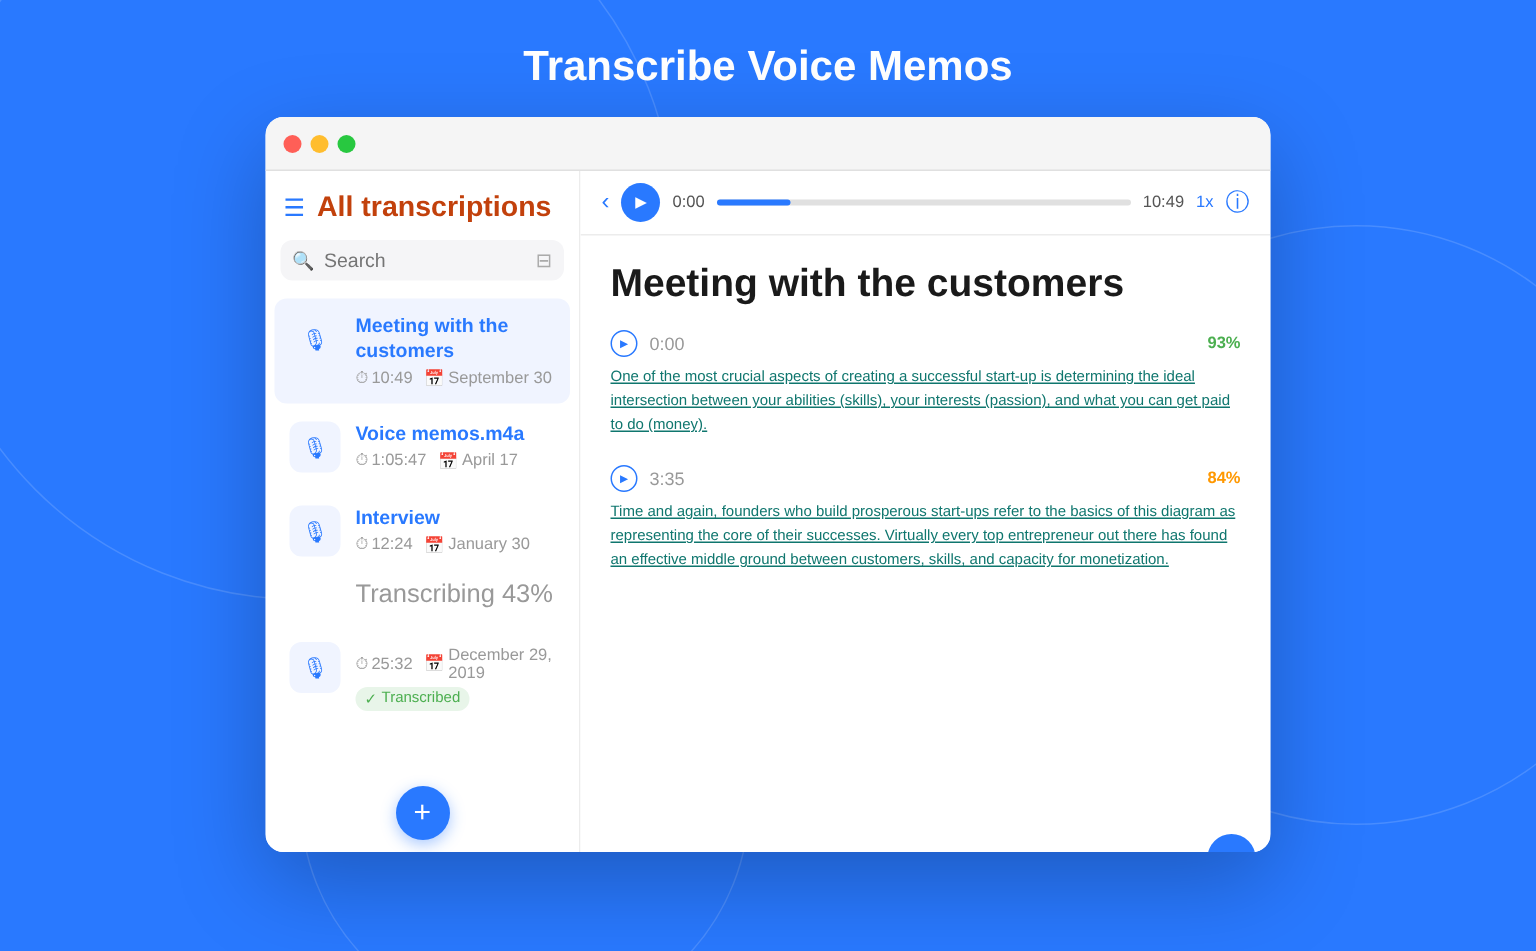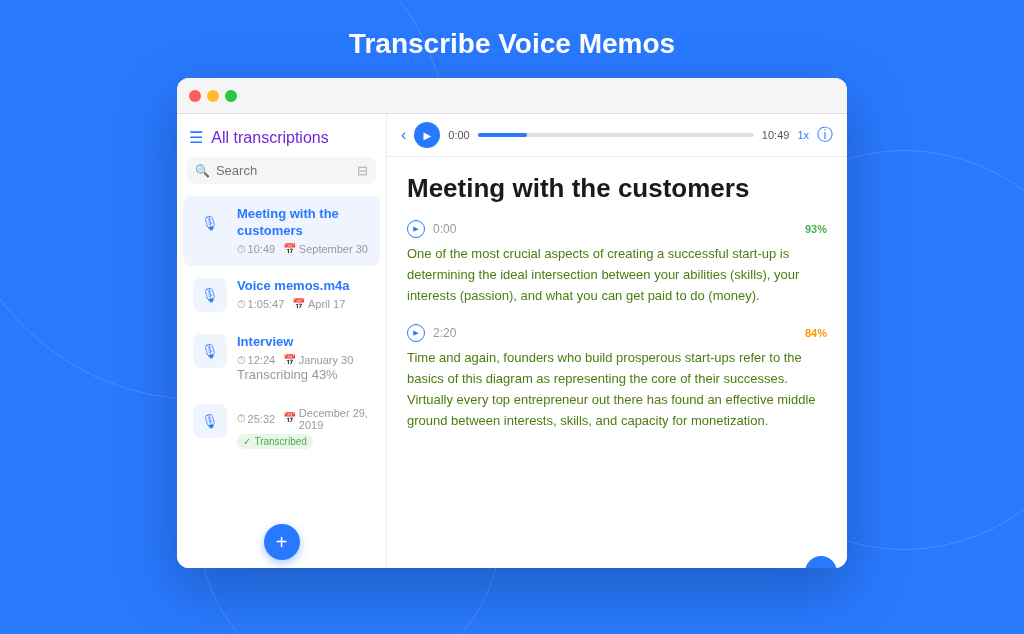--- a/index.html
+++ b/index.html
@@ -91,23 +91,23 @@
       display: flex;
       align-items: center;
       padding: 14px 12px 10px 12px;
       gap: 8px;
     }
     .sidebar-menu-icon {
       color: #2979FF;
       font-size: 16px;
     }
     .sidebar-title {
-      font-size: 16px;
-      font-weight: 400;
-      color: #6d28d9;
+      font-size: 19px;
+      font-weight: 700;
+      color: #c2410c;
     }
 
     .search-bar {
       margin: 0 10px 10px 10px;
       display: flex;
       align-items: center;
       background: #f5f5f7;
       border-radius: 8px;
       padding: 6px 8px;
       gap: 6px;
@@ -177,23 +177,23 @@
       align-items: center;
     }
     .item-meta span {
       font-size: 11px;
       color: #999;
       display: flex;
       align-items: center;
       gap: 2px;
     }
     .status-transcribing {
-      font-size: 13px;
+      font-size: 17px;
       color: #999;
-      margin-top: 0;
+      margin-top: 16px;
     }
     .status-transcribed {
       display: inline-flex;
       align-items: center;
       gap: 3px;
       background: #e8f5e9;
       color: #4CAF50;
       font-size: 10px;
       padding: 2px 6px;
       border-radius: 10px;
@@ -335,23 +335,24 @@
     }
     .seg-confidence {
       margin-left: auto;
       font-size: 11px;
       font-weight: 600;
     }
     .conf-green { color: #4CAF50; }
     .conf-orange { color: #FF9800; }
 
     .segment-text {
-      font-size: 13px;
-      color: #4d7c0f;
+      font-size: 10px;
+      color: #0f766e;
       line-height: 1.6;
+      text-decoration: underline;
     }
 
     .scroll-to-top {
       position: absolute;
       bottom: 70px;
       right: 100px;
       width: 32px;
       height: 32px;
       background: #2979FF;
       border-radius: 50%;
@@ -481,24 +482,24 @@
             <div class="mini-play">▶</div>
             <span class="seg-time">0:00</span>
             <span class="seg-confidence conf-green">93%</span>
           </div>
           <p class="segment-text">One of the most crucial aspects of creating a successful start-up is determining the ideal intersection between your abilities (skills), your interests (passion), and what you can get paid to do (money).</p>
         </div>
 
         <div class="transcript-segment">
           <div class="segment-meta">
             <div class="mini-play">▶</div>
-            <span class="seg-time">2:20</span>
+            <span class="seg-time">3:35</span>
             <span class="seg-confidence conf-orange">84%</span>
           </div>
-          <p class="segment-text">Time and again, founders who build prosperous start-ups refer to the basics of this diagram as representing the core of their successes. Virtually every top entrepreneur out there has found an effective middle ground between interests, skills, and capacity for monetization.</p>
+          <p class="segment-text">Time and again, founders who build prosperous start-ups refer to the basics of this diagram as representing the core of their successes. Virtually every top entrepreneur out there has found an effective middle ground between customers, skills, and capacity for monetization.</p>
         </div>
 
         <div class="transcript-segment">
         </div>
 
       </div>
 
       <div style="position:relative;">
         <div class="scroll-to-top" style="position:absolute;bottom:-20px;right:10px;">↑</div>
       </div>

